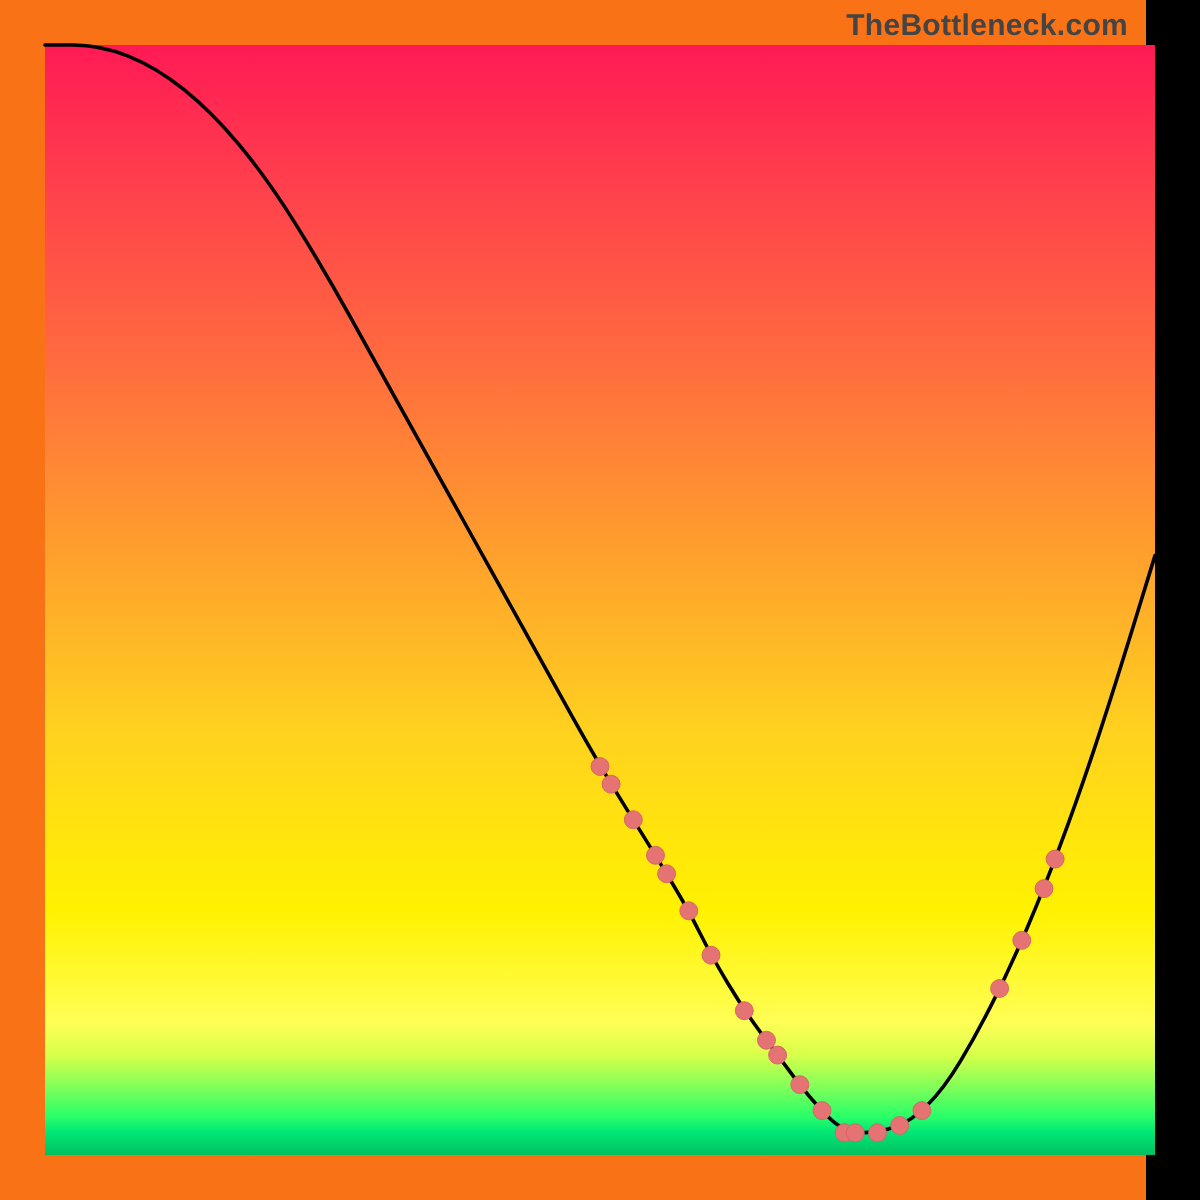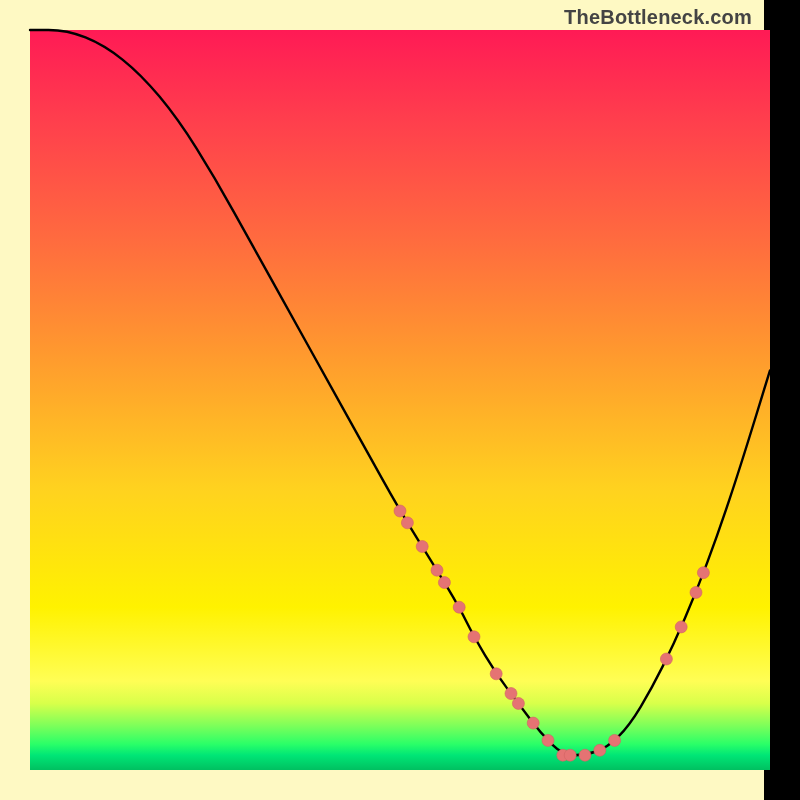--- a/index.html
+++ b/index.html
@@ -8,21 +8,21 @@
     width: 800px;
     height: 800px;
     background: #000;
     font-family: Arial, Helvetica, sans-serif;
     overflow: hidden;
   }
   .frame {
     position: relative;
     width: 764px;
     height: 800px;
-    background: #fef9c3;
+    background: #f97316;
   }
   .plot-area {
     position: absolute;
     left: 30px;
     top: 30px;
     width: 740px;
     height: 740px;
     
     background: linear-gradient(
       to bottom,

